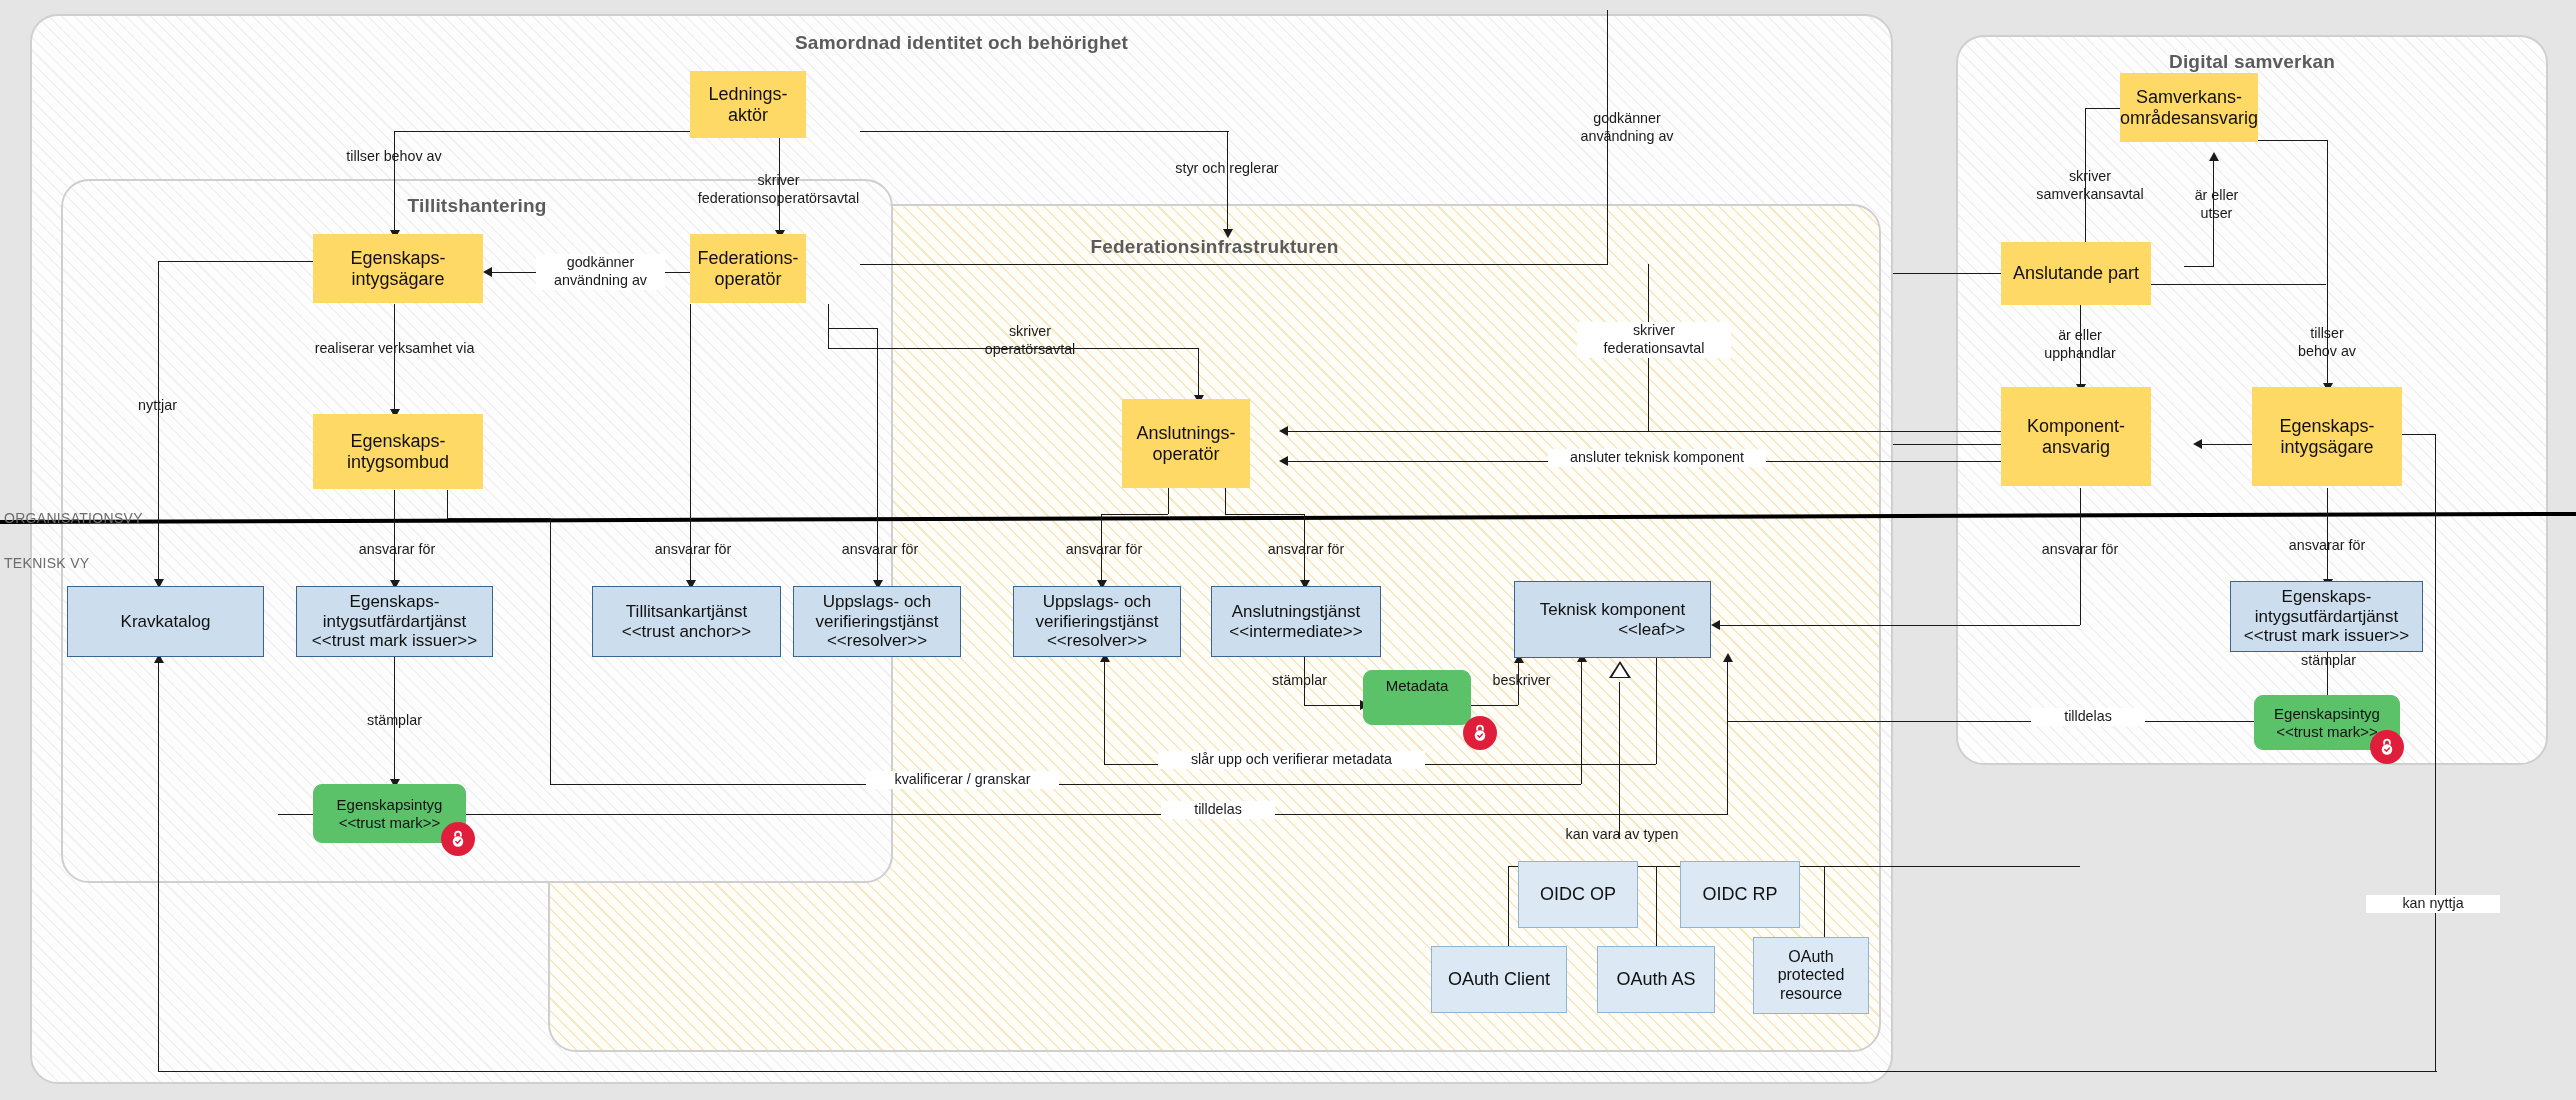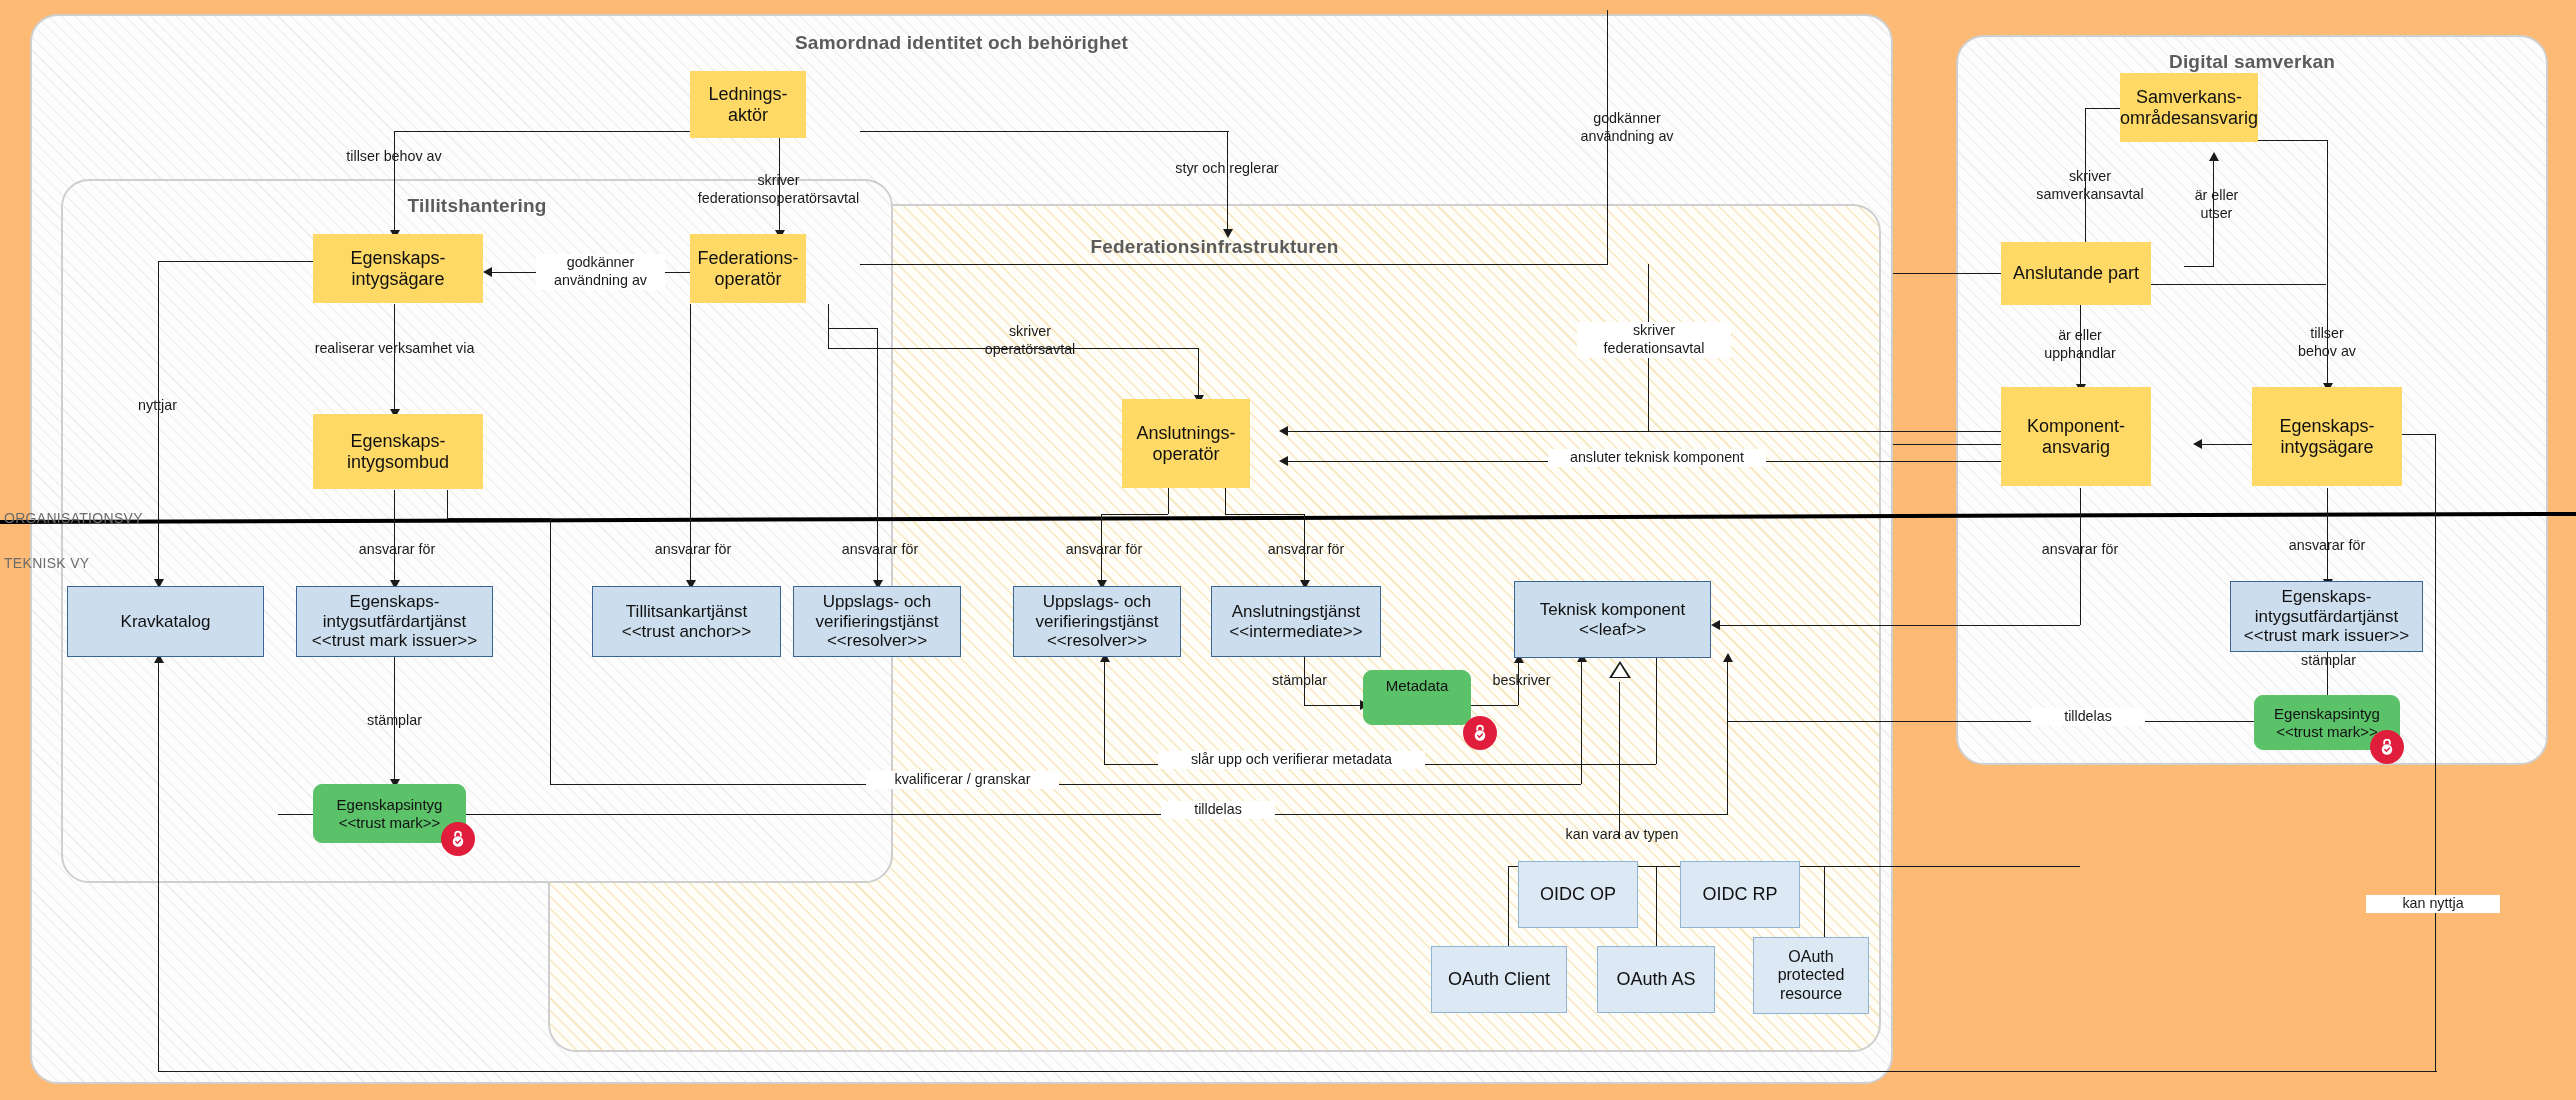--- a/index.html
+++ b/index.html
@@ -1,17 +1,17 @@
 <!DOCTYPE html>
 <html><head>
 <meta charset="utf-8">
 <style>
   html,body{margin:0;padding:0;background:#ffffff;}
   body{font-family:"Liberation Sans", sans-serif;}
-  #stage{position:relative;width:2576px;height:1100px;overflow:hidden;background:#fdba74;}
+  #stage{position:relative;width:2576px;height:1100px;overflow:hidden;background:#e5e5e5;}
 
   
   .group{position:absolute;border:2px solid #cfcfcf;border-radius:28px;box-sizing:border-box;}
   .grp-grey{background-image:repeating-linear-gradient(45deg,rgba(216,210,214,.30) 0 1.5px,rgba(0,0,0,0) 1.5px 9px);background-color:#fdfdfd;}
   .grp-yellow{background-image:repeating-linear-gradient(45deg,rgba(235,196,110,.38) 0 1.5px,rgba(0,0,0,0) 1.5px 9px);background-color:#fffdf7;}
   .grp-title{position:absolute;left:0;right:0;text-align:center;font-weight:bold;font-size:19px;color:#5b5b5b;letter-spacing:0.2px;}
 
   
   .node{position:absolute;box-sizing:border-box;display:flex;align-items:center;justify-content:center;text-align:center;line-height:1.16;}
   .n-yellow{background:#ffd966;border:1px solid #ffd966;color:#111;font-size:18px;}
@@ -284,21 +284,21 @@
 verifieringstjänst
 &lt;&lt;resolver&gt;&gt;</div>
 
   <div class="node n-blue" style="left:1013px;top:586px;width:168px;height:71px;white-space:pre-line;">Uppslags- och
 verifieringstjänst
 &lt;&lt;resolver&gt;&gt;</div>
 
   <div class="node n-blue" style="left:1211px;top:586px;width:170px;height:71px;white-space:pre-line;">Anslutningstjänst
 &lt;&lt;intermediate&gt;&gt;</div>
 
-  <div class="node n-blue" style="left:1514px;top:581px;width:197px;height:77px;white-space:pre-line;">Teknisk komponent
+  <div class="node n-blue" style="left:1514px;top:581px;width:197px;height:77px;white-space:pre-line;text-align:right;">Teknisk komponent
 &lt;&lt;leaf&gt;&gt;</div>
 
   <div class="node n-blue" style="left:2230px;top:581px;width:193px;height:71px;white-space:pre-line;">Egenskaps-
 intygsutfärdartjänst
 &lt;&lt;trust mark issuer&gt;&gt;</div>
 
   <div class="node n-green" style="left:1363px;top:670px;width:108px;height:55px;align-items:flex-start;padding-top:6px;">Metadata</div>
   <div class="seal" style="left:1463px;top:716px;">
     <svg viewBox="0 0 24 24" aria-hidden="true">
         <path d="M12 2a4.5 4.5 0 0 0-4.5 4.5V9h2.2V6.5a2.3 2.3 0 1 1 4.6 0V9h2.2V6.5A4.5 4.5 0 0 0 12 2z" fill="#fff"></path>

